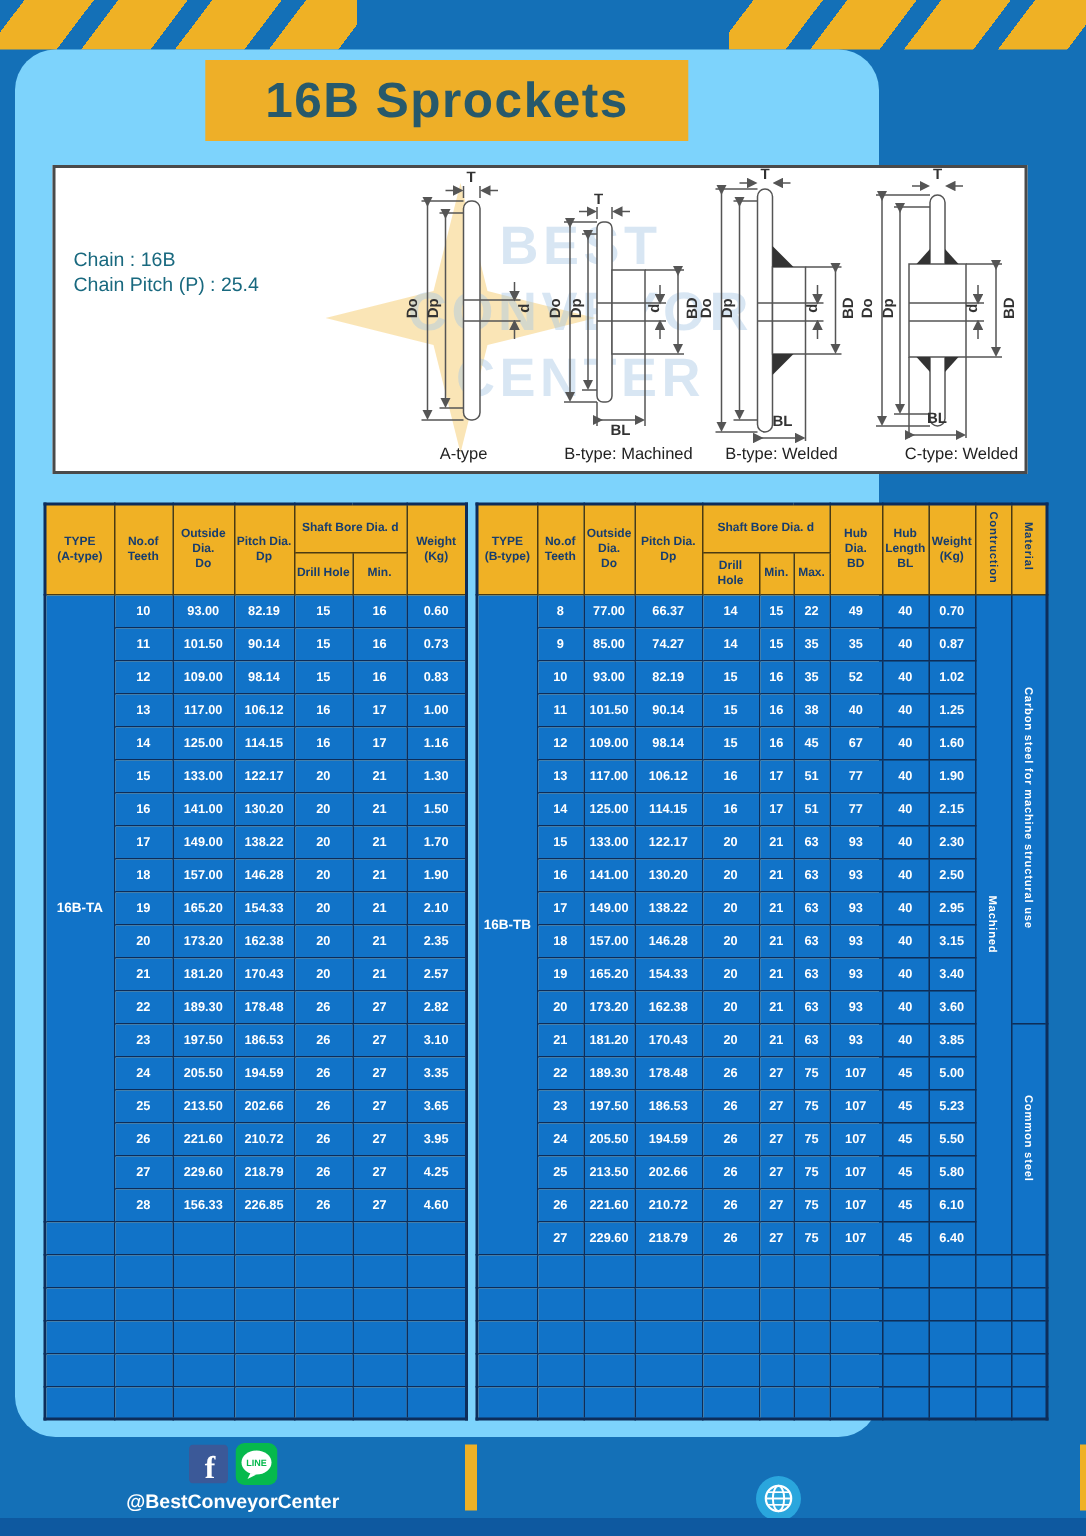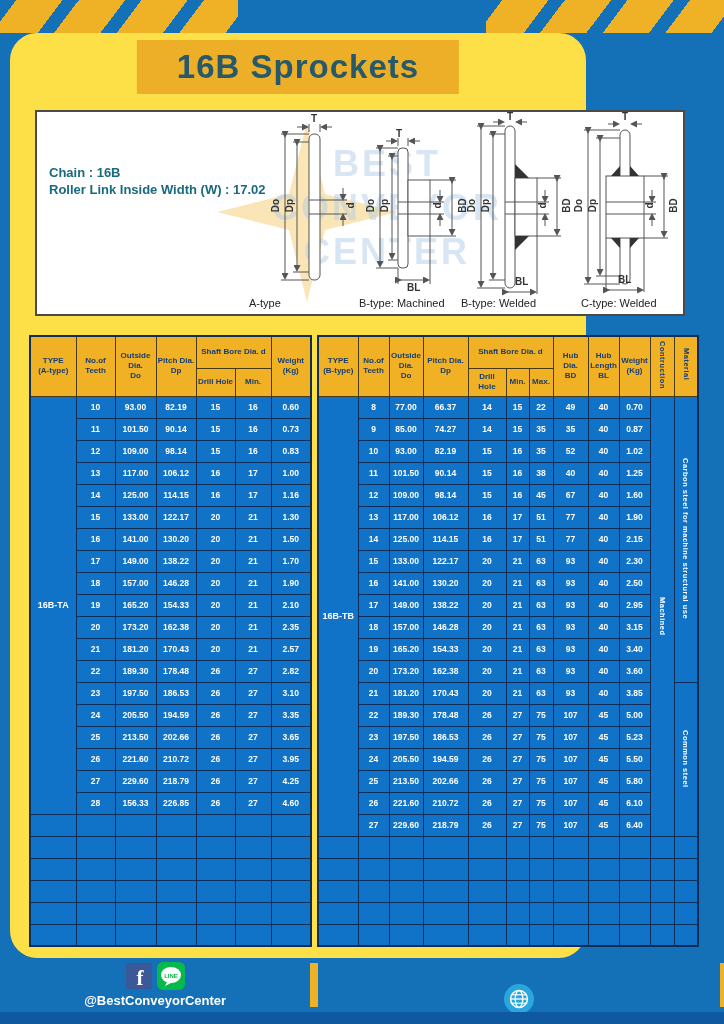--- a/index.html
+++ b/index.html
@@ -9,46 +9,46 @@
     background: var(--c-frame-blue, #1470b7);
     font-family: "Liberation Sans", sans-serif;
     overflow: hidden;
   }
   
   .hazard { position:absolute; top:0; height:33px; width:238px; }
   .hazard.left  { left:0;  background: repeating-linear-gradient(127deg, transparent 0 13px, var(--c-stripe-yellow,#efb125) 13px 50px); }
   .hazard.right { right:0; background: repeating-linear-gradient(127deg, transparent 0 13px, var(--c-stripe-yellow,#efb125) 13px 50px); }
 
   
-  .page { position:absolute; left:10px; top:33px; width:576px; height:925px; background:#fde047;border-radius:27px; }
+  .page { position:absolute; left:10px; top:33px; width:576px; height:925px; background:#7dd3fc;border-radius:27px; }
 
   .title-banner {
     position:absolute; left:50%; top:7px; transform:translateX(-50%);
     background: var(--c-banner-yellow,#eeaf28);
     color: var(--c-banner-text,#27596b);
     font-size:33px; font-weight:800; letter-spacing:1px;
     padding:8px 40px; white-space:nowrap;
   }
 
   
   .panel { position:absolute; left:25px; top:77px; width:650px; height:206px; background:#ffffff; border:2px solid #4a4a4a; }
   .spec-block { position:absolute; left:12px; top:52px; z-index:2; }
-  .spec-line { font-size:13px; font-weight:700; color:var(--c-spec-text,#19697f); line-height:17px; white-space:nowrap; }
+  .spec-line { font-size:13px; font-weight:400; color:var(--c-spec-text,#19697f); line-height:17px; white-space:nowrap; }
 
   .watermark { position:absolute; left:150px; top:2px; width:360px; height:200px; z-index:0; pointer-events:none; }
   .watermark svg { position:absolute; left:30px; top:8px; opacity:.33; }
   .wm-text { position:absolute; left:60px; top:28px; width:280px; text-align:center;
     font-weight:800; font-size:36px; line-height:44px; letter-spacing:3px; color:#aac9e6; opacity:.45; }
 
   .diag { position:absolute; top:6px; width:110px; height:176px; z-index:1; }
   #diag-a  { left:222px; } #diag-bm { left:327px; } #diag-bw { left:428px; } #diag-cw { left:533px; }
   .diag svg { position:absolute; left:0; top:0; }
   .dim { position:absolute; font-size:10px; font-weight:600; color:#333; z-index:2; }
   .dim.rot { transform:rotate(-90deg); transform-origin:center; }
-  .caption { position:absolute; top:185px; width:120px; font-size:11px; color:#222; z-index:1; }
+  .caption { position:absolute; top:185px; width:120px; text-align:center; font-size:11px; color:#222; z-index:1; }
   #cap-a { left:212px; } #cap-bm { left:322px; } #cap-bw { left:424px; } #cap-cw { left:544px; }
 
   
   table { border-collapse:collapse; table-layout:fixed; position:absolute; border:2px solid var(--c-cell-border,#0d2d5a); }
   #table-a { left:19px; top:302px; width:281px; }
   #table-b { left:307px; top:302px; width:380px; }
   th {
     background: var(--c-header-yellow,#f0b125);
     color: var(--c-header-text,#173d6e);
     font-size:8px; font-weight:700; line-height:1.3;
@@ -95,21 +95,21 @@
       </svg>
       <div class="wm-text">
           <div>BEST</div>
           <div>CONVEYOR</div>
           <div>CENTER</div>
         </div>
     </div>
 
     <div class="spec-block">
         <div class="spec-line">Chain : 16B</div>
-        <div class="spec-line">Roller Link Inside Width (W) : 17.02</div>
+        <div class="spec-line">Chain Pitch (P) : 25.4</div>
       </div>
 
     <div class="diag" id="diag-a">
       <svg width="110" height="178" viewBox="0 0 110 178">
         <defs>
             <marker id="ma" markerWidth="7" markerHeight="7" refX="5" refY="3.5" orient="auto">
               <path d="M0,0L7,3.5L0,7Z" fill="#555"></path>
             </marker>
           </defs>
         <g stroke="#555" stroke-width="1" fill="none">

